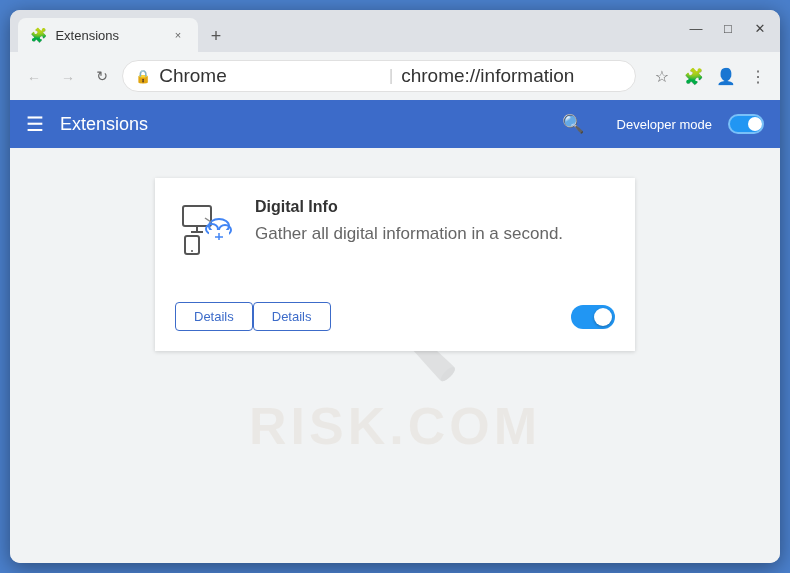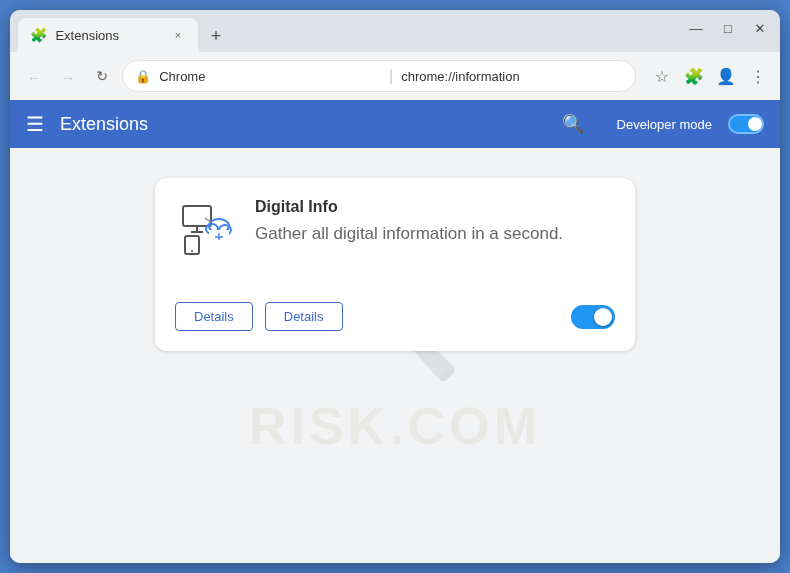--- a/index.html
+++ b/index.html
@@ -124,21 +124,21 @@
       align-items: center;
       padding: 0 12px;
       gap: 8px;
       border: 1px solid #e0e0e0;
     }
     .url-lock {
       font-size: 13px;
       color: #555;
     }
     .url-text {
-      font-size: 13px;
+      font-size: 19px;
       color: #333;
       flex: 1;
     }
     .url-right-icons {
       display: flex;
       gap: 8px;
       align-items: center;
       margin-left: 8px;
     }
     .url-icon {
@@ -236,21 +236,21 @@
     }
     .watermark-text {
       font-size: 52px;
       font-weight: 900;
       color: #c0a080;
       letter-spacing: 4px;
     }
     
     .extension-card {
       background: white;
-      border-radius: 12px;
+      border-radius: 0;
       width: 480px;
       padding: 20px;
       box-shadow: 0 1px 4px rgba(0,0,0,0.15);
       position: relative;
       z-index: 2;
     }
     .card-top {
       display: flex;
       gap: 16px;
       align-items: flex-start;
@@ -271,21 +271,21 @@
       margin-bottom: 6px;
     }
     .ext-desc {
       font-size: 17px;
       color: #666;
       line-height: 1.4;
     }
     .card-bottom {
       display: flex;
       align-items: center;
-      gap: 12px;
+      gap: 0;
     }
     .btn-outline {
       border: 1px solid #3c6bc9;
       background: white;
       color: #3c6bc9;
       border-radius: 4px;
       padding: 6px 18px;
       font-size: 13px;
       cursor: pointer;
       font-family: inherit;

